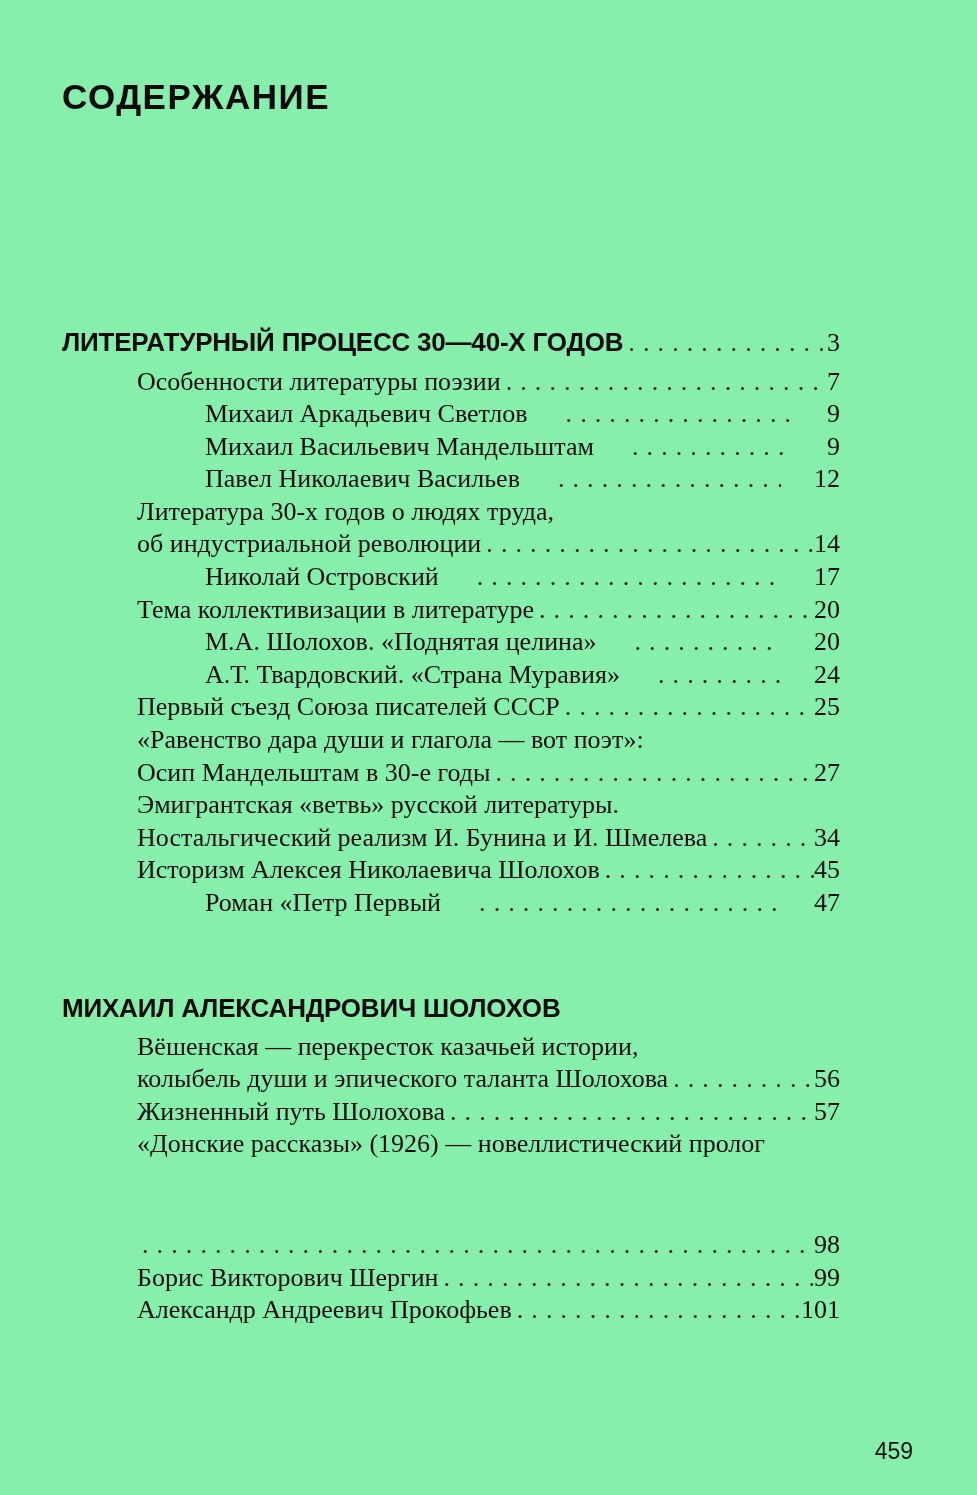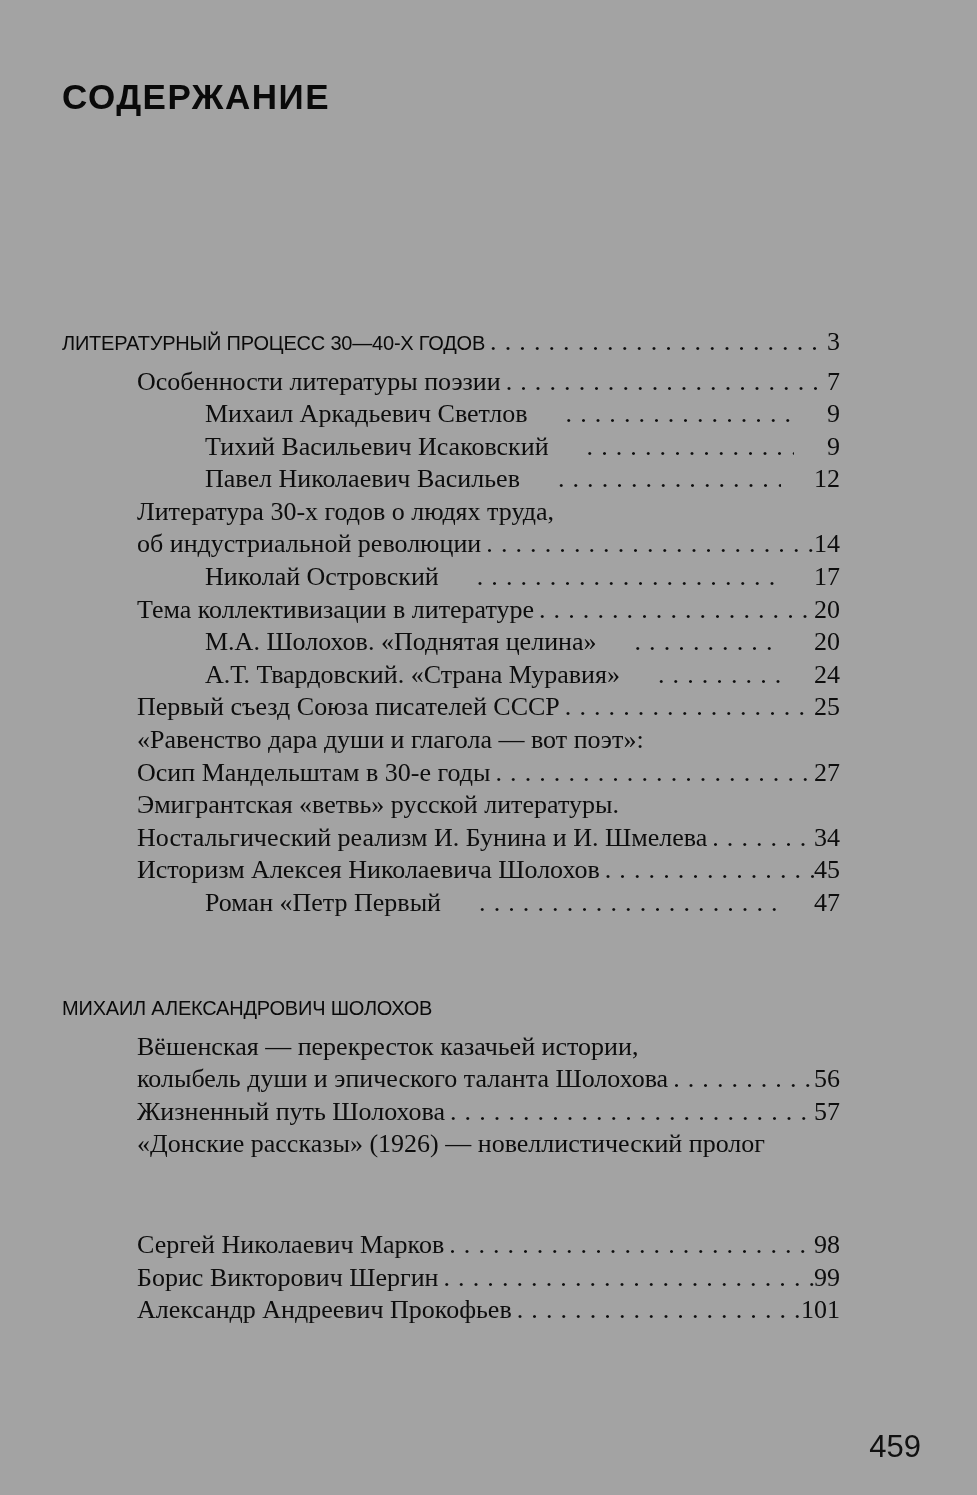--- a/index.html
+++ b/index.html
@@ -1,19 +1,19 @@
 <!DOCTYPE html>
 <html><head>
 <meta charset="utf-8">
 <style>
   html,body { margin:0; padding:0; background:#ffffff; }
   .page {
     position:relative;
     width:977px; height:1495px;
-    background:#a3a3a3;
+    background:#86efac;
     color:#0d0d0d;
     font-family:"Liberation Serif", serif;
     box-sizing:border-box;
     padding:78px 137px 0 62px;
     overflow:hidden;
   }
   .title {
     margin:0;
     font-family:"Liberation Sans", sans-serif;
     font-weight:700;
@@ -23,22 +23,22 @@
     color:#0a0a0a;
   }
   .toc-section { margin-top:68px; }
   .toc-section.first { margin-top:205px; }
 
   .row { display:flex; align-items:baseline; }
 
   .heading-row { line-height:40px; margin-bottom:3px; }
   .heading-row .htext {
     font-family:"Liberation Sans", sans-serif;
-    font-weight:400;
-    font-size:20px;
+    font-weight:700;
+    font-size:26px;
     letter-spacing:-0.2px;
     white-space:nowrap;
     color:#0a0a0a;
   }
 
   .entry { font-size:26px; line-height:32.6px; }
   .lvl1 { padding-left:75px; }
   .lvl2 { padding-left:143px;gap:33px; }
 
   .t { white-space:nowrap; }
@@ -57,24 +57,24 @@
     letter-spacing:0.8px;
   }
   .pg {
     white-space:nowrap;
     font-family:"Liberation Serif", serif;
     font-size:26px;
   }
 
   .folio {
     position:absolute;
-    right:56px; bottom:30px;
+    right:64px; bottom:30px;
     font-family:"Liberation Sans", sans-serif;
     font-weight:400;
-    font-size:31px;
+    font-size:23px;
     color:#111111;
     text-align:center;
   }
 </style>
 </head>
 <body>
 
 <div class="page">
   <h1 class="title">СОДЕРЖАНИЕ</h1>
 
@@ -89,21 +89,21 @@
           <span class="t">Особенности литературы поэзии</span>
           <span class="leader"></span>
           <span class="pg">7</span>
         </div>
         <div class="row entry lvl2">
           <span class="t">Михаил Аркадьевич Светлов</span>
           <span class="leader"></span>
           <span class="pg">9</span>
         </div>
         <div class="row entry lvl2">
-          <span class="t">Тихий Васильевич Исаковский</span>
+          <span class="t">Михаил Васильевич Мандельштам</span>
           <span class="leader"></span>
           <span class="pg">9</span>
         </div>
         <div class="row entry lvl2">
           <span class="t">Павел Николаевич Васильев</span>
           <span class="leader"></span>
           <span class="pg">12</span>
         </div>
         <div class="row entry lvl1">
           <span class="t">Литература 30-х годов о людях труда,</span>
@@ -181,21 +181,20 @@
           <span class="t">Жизненный путь Шолохова</span>
           <span class="leader"></span>
           <span class="pg">57</span>
         </div>
         <div class="row entry lvl1">
           <span class="t">«Донские рассказы» (1926) — новеллистический пролог</span>
         </div>
       </section>
       <section class="toc-section">
         <div class="row entry lvl1">
-          <span class="t">Сергей Николаевич Марков</span>
           <span class="leader"></span>
           <span class="pg">98</span>
         </div>
         <div class="row entry lvl1">
           <span class="t">Борис Викторович Шергин</span>
           <span class="leader"></span>
           <span class="pg">99</span>
         </div>
         <div class="row entry lvl1">
           <span class="t">Александр Андреевич Прокофьев</span>

